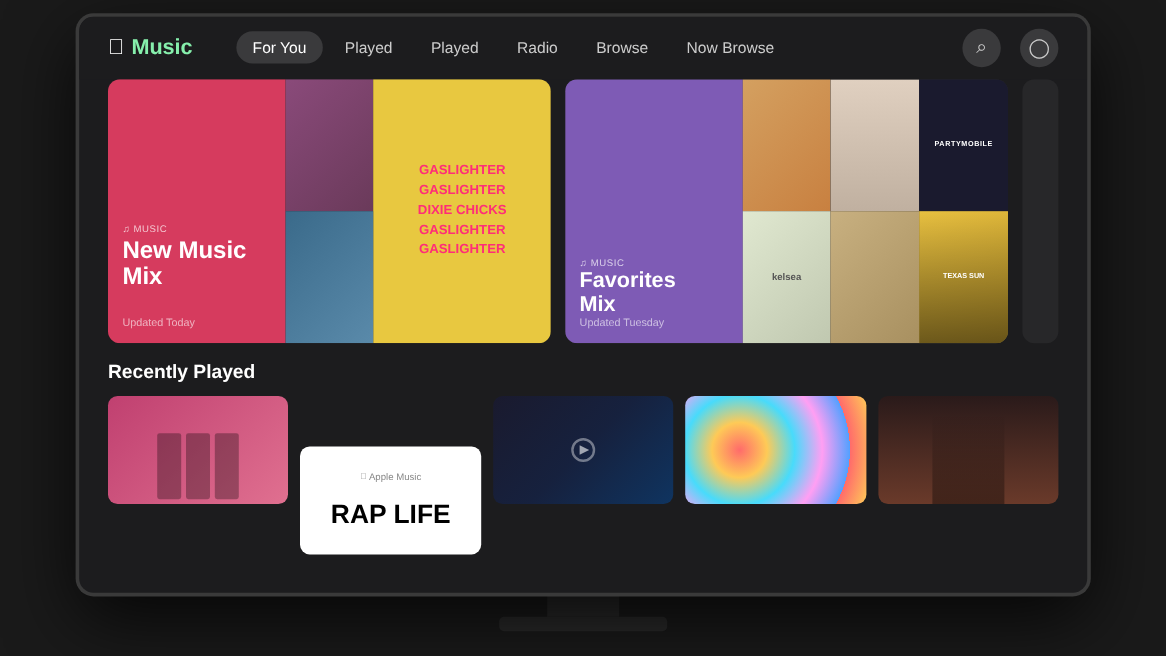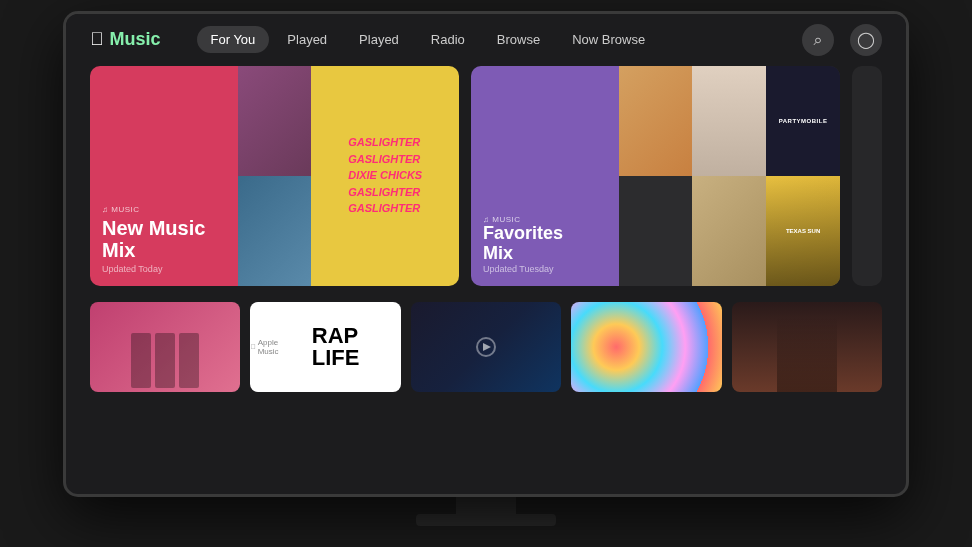--- a/index.html
+++ b/index.html
@@ -174,22 +174,23 @@
       flex-direction: column;
       justify-content: flex-end;
       padding: 12px;
     }
 
     .rp-text-card {
       background: #fff;
       display: flex;
       align-items: center;
       justify-content: center;
-      flex-direction: row;
+      flex-direction: column;
       gap: 16px;
+      margin-top: 42px;
     }
 
     .rap-life-label {
       font-size: 8px;
       color: #888;
       display: flex;
       align-items: center;
       gap: 2px;
     }
 
@@ -271,25 +272,25 @@
     </div>
 
     <div class="main-content">
 
       <div class="mixes-row">
 
         <div class="full-mix-grid" style="display: grid; grid-template-columns: 2fr 1fr 1fr 1fr; grid-template-rows: 1fr 1fr; height: 220px; border-radius: 10px; overflow: hidden; flex: 1 1 0%;">
             <div style="grid-area: 1 / 1 / 3 / 2; background: rgb(214, 59, 94); padding: 12px; display: flex; flex-direction: column; justify-content: flex-end; gap: 3px;">
               <div style="font-size:8px;color:rgba(255,255,255,0.7);text-transform:uppercase;letter-spacing:0.5px;">♫ MUSIC</div>
 <div style="font-size:20px;font-weight:800;color:#fff;line-height:1.1;">New Music<br>Mix</div>
-<div style="font-size:9px;color:rgba(255,255,255,0.6);">Updated Today</div>
+<div style="font-size:9px;color:rgba(255,255,255,0.6);margin-top:19px;">Updated Today</div>
             </div>
             <div style="grid-area: 1 / 2; background: linear-gradient(135deg, rgb(138, 74, 122), rgb(106, 58, 90)); overflow: hidden;"></div>
             <div style="grid-area: 1 / 3 / 3 / 5; background: rgb(232, 200, 64); display: flex; align-items: center; justify-content: center; overflow: hidden;">
-              <div style="color:#ff2d78; font-weight:900; font-style:italic; font-size:11px; text-align:left; line-height:1.5; text-transform:uppercase; padding:8px;">GASLIGHTER<br>GASLIGHTER<br><span style="color:#ff2d78;">DIXIE CHICKS</span><br>GASLIGHTER<br>GASLIGHTER</div>
+              <div style="color:#ff2d78; font-weight:900; font-size:11px; text-align:center; line-height:1.5; text-transform:uppercase; padding:8px;">GASLIGHTER<br>GASLIGHTER<br><span style="color:#ff2d78;">DIXIE CHICKS</span><br>GASLIGHTER<br>GASLIGHTER</div>
             </div>
             <div style="grid-area: 2 / 2; background: linear-gradient(135deg, rgb(58, 106, 138), rgb(90, 138, 170)); overflow: hidden;"></div>
           </div>
 
         <div class="full-mix-grid" style="background:#2c2c2e;">
 
           <div class="hero-cell" style="background:#7e5bb5; grid-row: 1/3; grid-column:1/2;">
             <div class="mix-label-small">♫ MUSIC</div>
             <div class="mix-title-lg">Favorites<br>Mix</div>
             <div class="mix-updated">Updated Tuesday</div>
@@ -298,32 +299,34 @@
           <div class="thumb" style="background: linear-gradient(135deg, #d4a060, #c88040); grid-column:2; grid-row:1;"></div>
           <div class="thumb" style="background: linear-gradient(135deg, #8a7a6a, #6a5a4a); grid-column:3; grid-row:1; display:flex; align-items:center; justify-content:center; overflow:hidden;">
             <div style="width:100%; height:100%; background: linear-gradient(to bottom, #e0d0c0, #c0b0a0);"></div>
           </div>
           <div class="thumb" style="background:#1a1a2e; grid-column:4; grid-row:1; display:flex; align-items:center; justify-content:center; overflow:hidden;">
             <div style="text-align:center;">
               <div style="color:#fff; font-size:6px; font-weight:800; letter-spacing:0.5px;">PARTYMOBILE</div>
             </div>
           </div>
 
+          <div class="thumb" style="background: linear-gradient(135deg, #e0e8d0, #c0c8b0); grid-column:2; grid-row:2; display:flex; align-items:center; justify-content:center; overflow:hidden; font-size:8px; color:#555; font-weight:700;">kelsea</div>
           <div class="thumb" style="background: linear-gradient(135deg, #c8b080, #a89060); grid-column:3; grid-row:2;"></div>
           <div class="thumb" style="background: linear-gradient(135deg, #e8c040, #d0a830); grid-column:4; grid-row:2; display:flex; align-items:center; justify-content:center; overflow:hidden; position:relative;">
             <div style="position:absolute; inset:0; background: linear-gradient(to top, rgba(0,0,0,0.5),transparent);"></div>
             <div style="color:#fff; font-size:6px; font-weight:800; text-align:center; position:relative; z-index:1;">TEXAS SUN</div>
           </div>
         </div>
 
         <div style="width:30px; background:#2c2c2e; border-radius:10px; height:220px; opacity:0.7;"></div>
 
       </div>
 
       <div>
+        <div class="section-title">Recently Played</div>
         <div class="recently-played-row">
 
           <div class="rp-card" style="background: linear-gradient(135deg, #c04070, #e07090); display:flex; align-items:flex-end; justify-content:center; overflow:hidden;">
             <div style="display:flex; gap:4px; margin-bottom:4px;">
               <div style="width:20px; height:55px; background:rgba(0,0,0,0.3); border-radius:2px;"></div>
               <div style="width:20px; height:55px; background:rgba(0,0,0,0.3); border-radius:2px;"></div>
               <div style="width:20px; height:55px; background:rgba(0,0,0,0.3); border-radius:2px;"></div>
             </div>
           </div>
 

